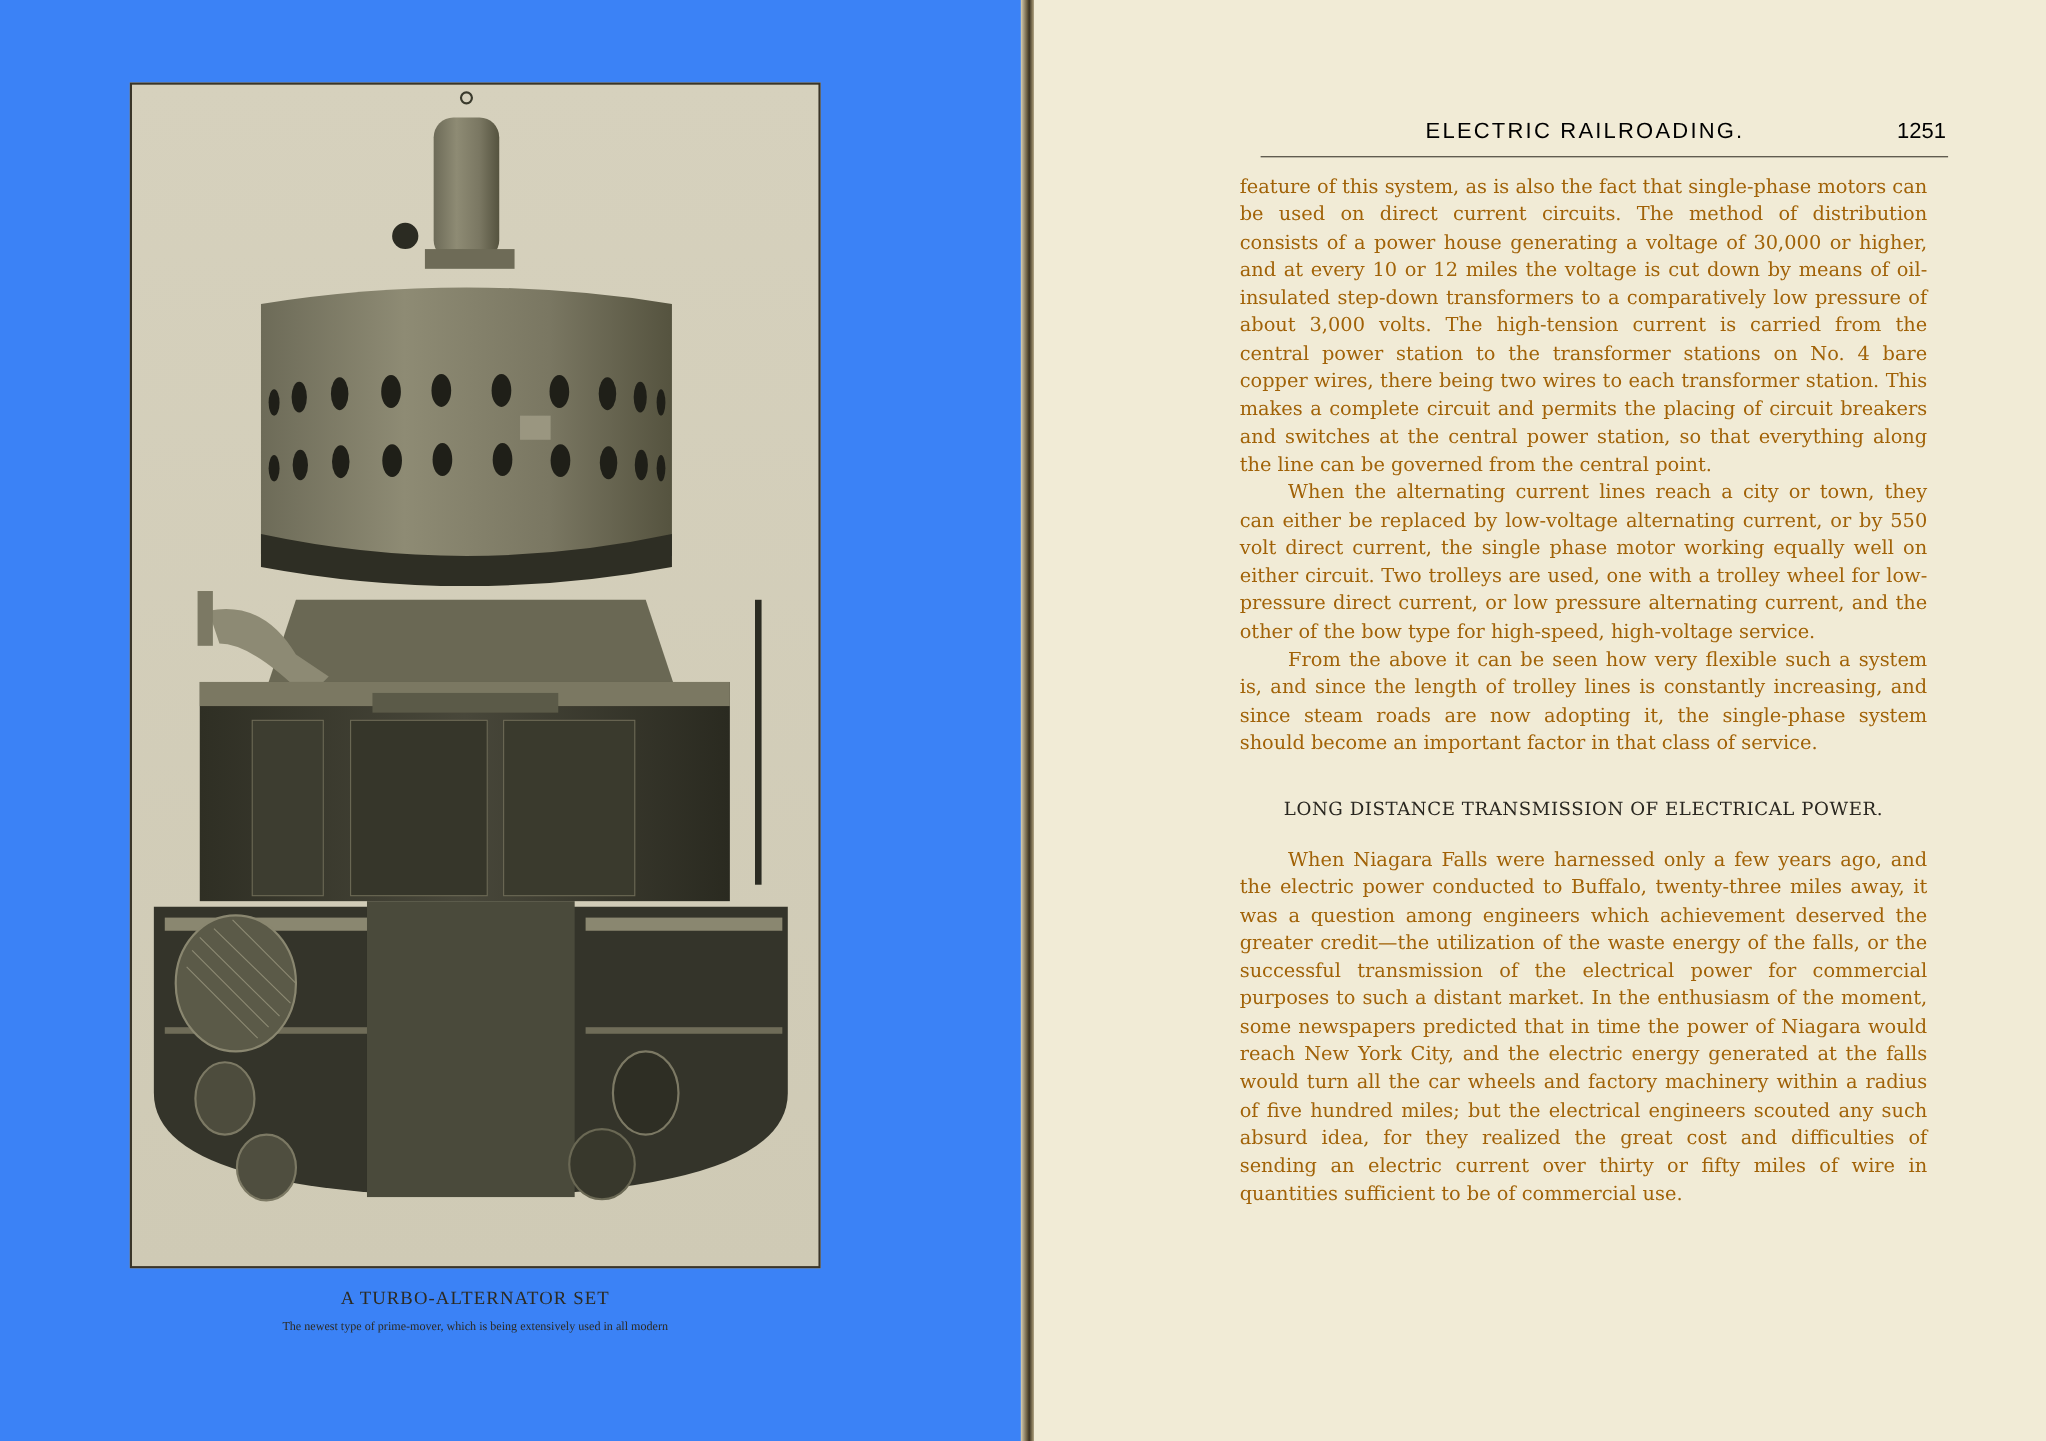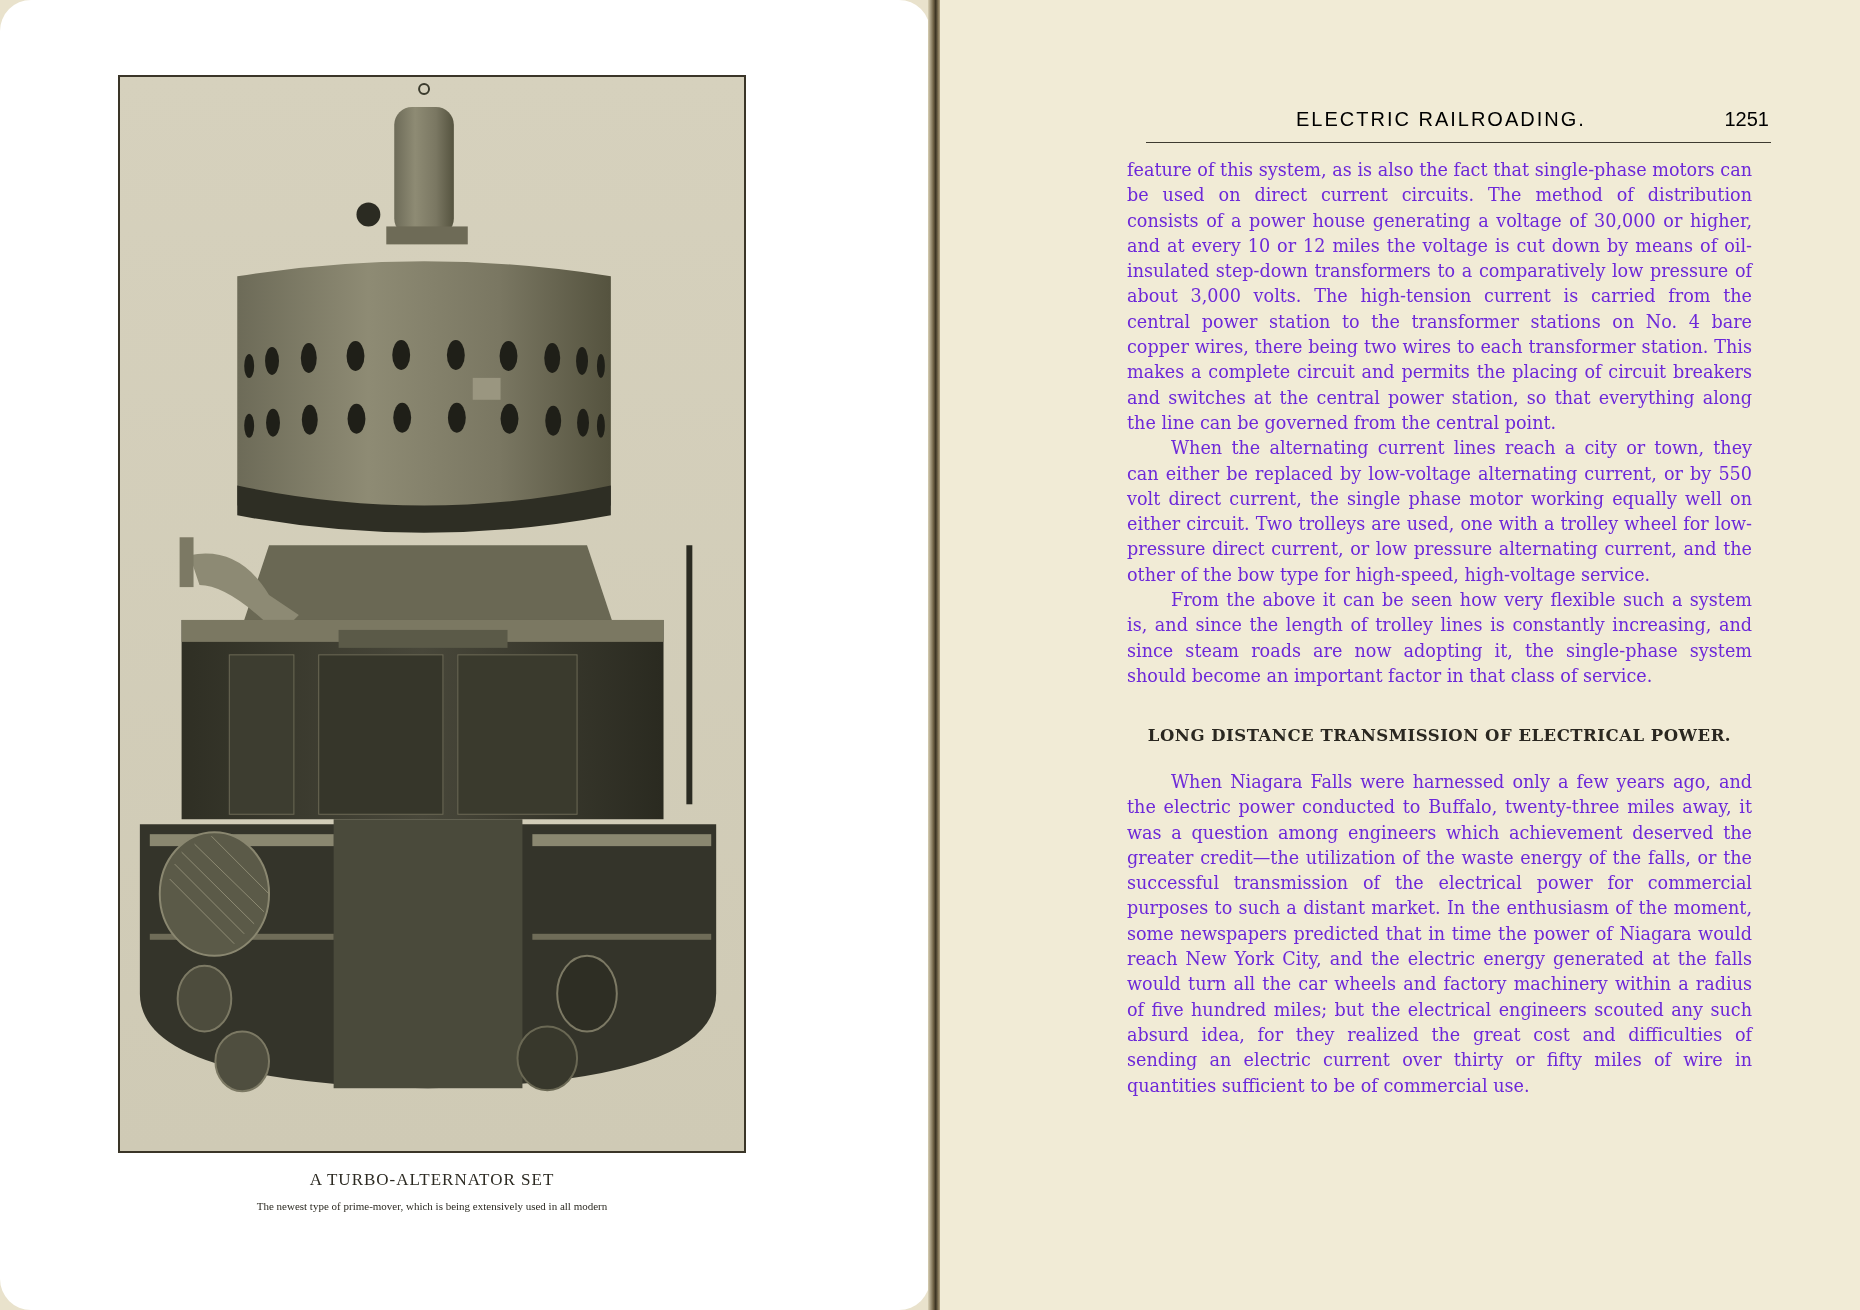--- a/index.html
+++ b/index.html
@@ -1,31 +1,31 @@
 <!DOCTYPE html>
 <html><head>
 <meta charset="utf-8">
 <style>
   html, body { margin:0; padding:0; }
   body { width:1860px; height:1310px; background:#e9e2cc; position:relative; overflow:hidden; font-family:"DejaVu Serif", serif; }
-  .page-left { position:absolute; left:0; top:0; width:930px; height:1310px; background:#ffffff;border-radius:31px; }
+  .page-left { position:absolute; left:0; top:0; width:930px; height:1310px; background:#3b82f6; }
   .page-right { position:absolute; left:940px; top:0; width:920px; height:1310px; background:#f1ebd6; }
   .gutter { position:absolute; left:928px; top:0; width:14px; height:1310px; background:linear-gradient(90deg,#d9d0b4 0%,#6b5e42 40%,#3a3222 55%,#8a7c5c 75%,#e4dcc4 100%); }
   .plate { position:absolute; left:118px; top:75px; width:628px; height:1078px; border:2px solid #3a3528; box-sizing:border-box; background:#d8d3c0; overflow:hidden; }
   .plate svg { position:absolute; left:0; top:0; width:100%; height:100%; }
   .caption-title { position:absolute; left:118px; top:1170px; width:628px; text-align:center; font-family:"Liberation Serif", serif; font-size:17px; letter-spacing:1px; color:#2c2a22; }
   .caption-body { position:absolute; left:118px; top:1198px; width:628px; text-align:center; font-family:"Liberation Serif", serif; font-size:11px; line-height:17px; color:#2c2a22; }
   .running-head { position:absolute; left:1146px; top:108px; width:625px; height:34px; border-bottom:1.5px solid #3e3a30; font-family:Liberation Sans, sans-serif; color:#000000; }
   .running-head .title { position:absolute; left:150px; top:0; font-size:20px; letter-spacing:2px; }
   .running-head .num { position:absolute; right:2px; top:0; font-size:20px; }
-  .text { position:absolute; left:1127px; width:625px; font-family:"DejaVu Serif", serif; font-size:17.6px; line-height:25.3px; color:#6d28d9; text-align:justify; }
+  .text { position:absolute; left:1127px; width:625px; font-family:"DejaVu Serif", serif; font-size:17.6px; line-height:25.3px; color:#a16207; text-align:justify; }
   .text p { margin:0; }
   .text .indent { text-indent:44px; }
   .body1 { top:158px; }
-  .section-heading { position:absolute; left:1127px; top:726px; width:625px; text-align:center; font-family:"DejaVu Serif", serif; font-weight:bold; font-size:16.5px; letter-spacing:0.5px; color:#2a2720; }
+  .section-heading { position:absolute; left:1127px; top:726px; width:625px; text-align:center; font-family:"DejaVu Serif", serif; font-weight:normal; font-size:16.5px; letter-spacing:0.5px; color:#2a2720; }
   .body2 { top:770px; }
 </style>
 </head>
 <body>
 
 <div class="page-left">
   <div class="plate">
     <svg viewBox="0 0 628 1078" preserveAspectRatio="none">
       <defs>
         <linearGradient id="bg" x1="0" y1="0" x2="0" y2="1">

